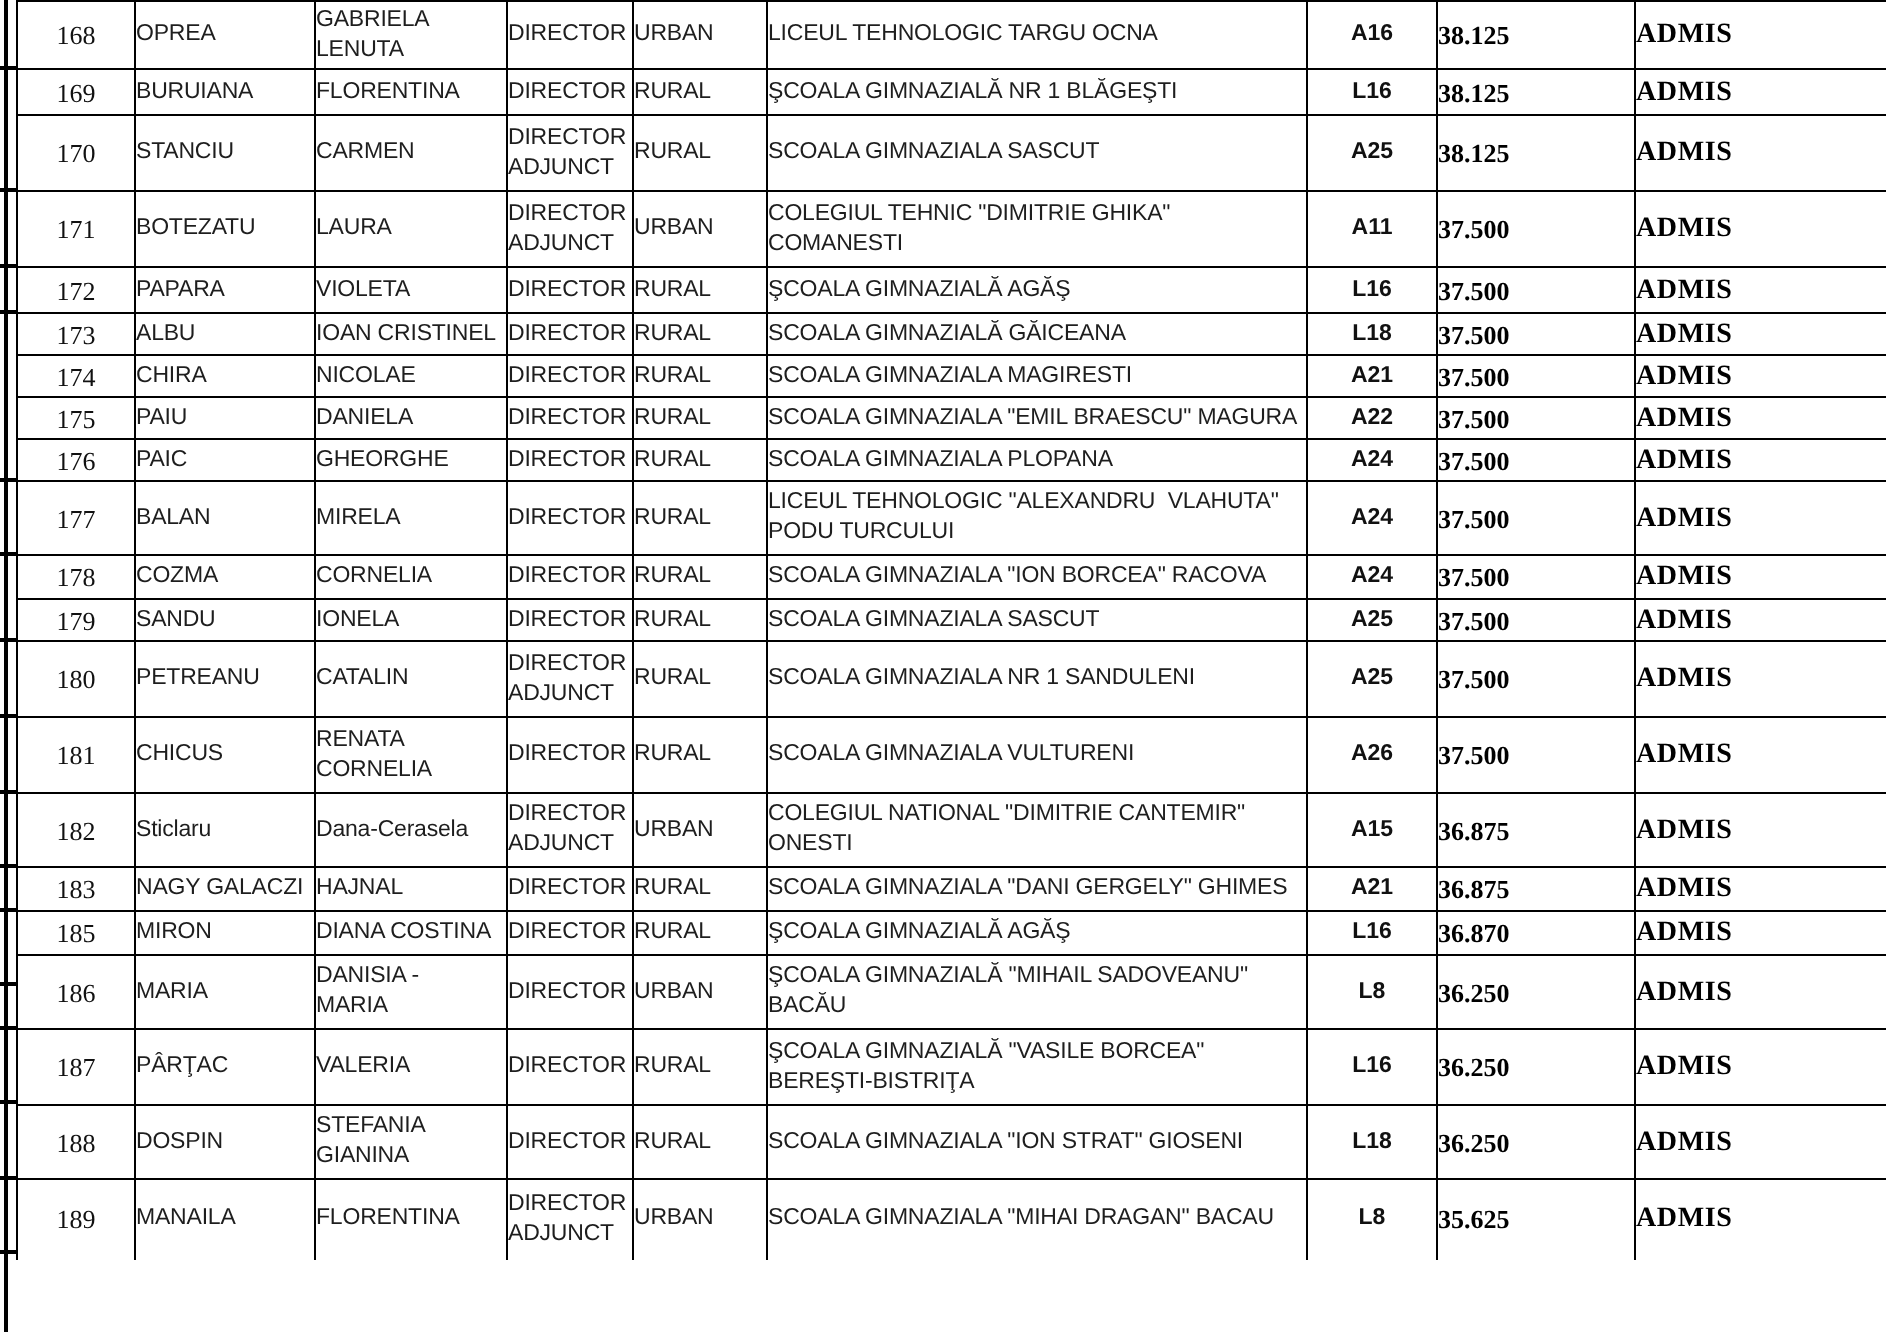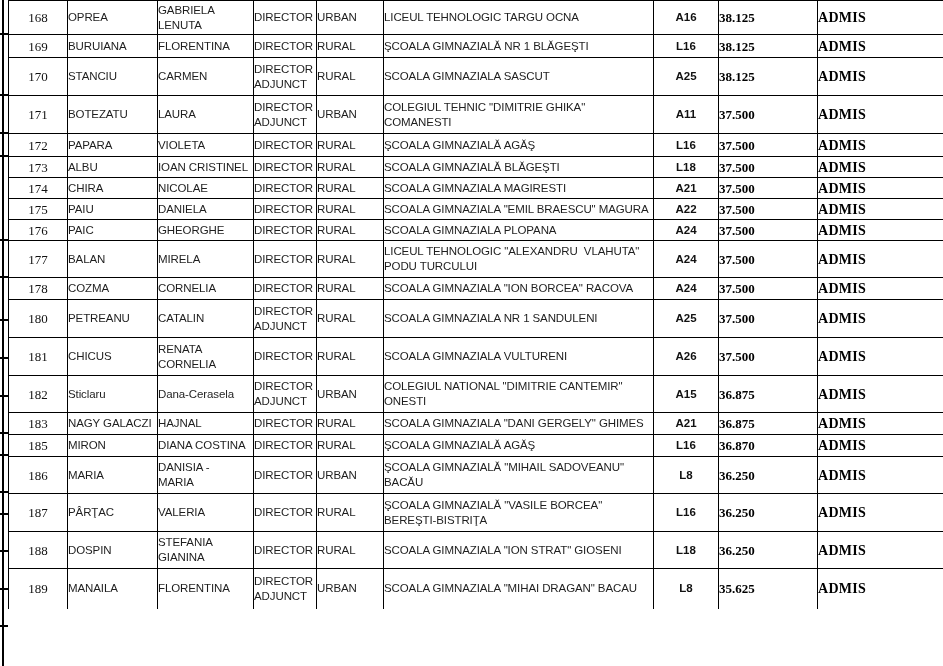--- a/index.html
+++ b/index.html
@@ -158,21 +158,21 @@
       <td class="c-code">L16</td>
       <td class="c-score">37.500</td>
       <td class="c-result">ADMIS</td>
     </tr>
         <tr style="height: 21px;">
       <td class="c-nr">173</td>
       <td class="sans c-last">ALBU</td>
       <td class="sans c-first">IOAN CRISTINEL</td>
       <td class="sans c-pos">DIRECTOR</td>
       <td class="sans c-area">RURAL</td>
-      <td class="sans c-school">SCOALA GIMNAZIALĂ BLĂGEŞTI</td>
+      <td class="sans c-school">SCOALA GIMNAZIALĂ GĂICEANA</td>
       <td class="c-code">L18</td>
       <td class="c-score">37.500</td>
       <td class="c-result">ADMIS</td>
     </tr>
         <tr style="height: 21px;">
       <td class="c-nr">174</td>
       <td class="sans c-last">CHIRA</td>
       <td class="sans c-first">NICOLAE</td>
       <td class="sans c-pos">DIRECTOR</td>
       <td class="sans c-area">RURAL</td>
@@ -216,20 +216,31 @@
       <td class="c-result">ADMIS</td>
     </tr>
         <tr style="height: 22px;">
       <td class="c-nr">178</td>
       <td class="sans c-last">COZMA</td>
       <td class="sans c-first">CORNELIA</td>
       <td class="sans c-pos">DIRECTOR</td>
       <td class="sans c-area">RURAL</td>
       <td class="sans c-school">SCOALA GIMNAZIALA "ION BORCEA" RACOVA</td>
       <td class="c-code">A24</td>
+      <td class="c-score">37.500</td>
+      <td class="c-result">ADMIS</td>
+    </tr>
+        <tr style="height: 21px;">
+      <td class="c-nr">179</td>
+      <td class="sans c-last">SANDU</td>
+      <td class="sans c-first">IONELA</td>
+      <td class="sans c-pos">DIRECTOR</td>
+      <td class="sans c-area">RURAL</td>
+      <td class="sans c-school">SCOALA GIMNAZIALA SASCUT</td>
+      <td class="c-code">A25</td>
       <td class="c-score">37.500</td>
       <td class="c-result">ADMIS</td>
     </tr>
         <tr style="height: 38px;">
       <td class="c-nr">180</td>
       <td class="sans c-last">PETREANU</td>
       <td class="sans c-first">CATALIN</td>
       <td class="sans c-pos">DIRECTOR
 ADJUNCT</td>
       <td class="sans c-area">RURAL</td>

